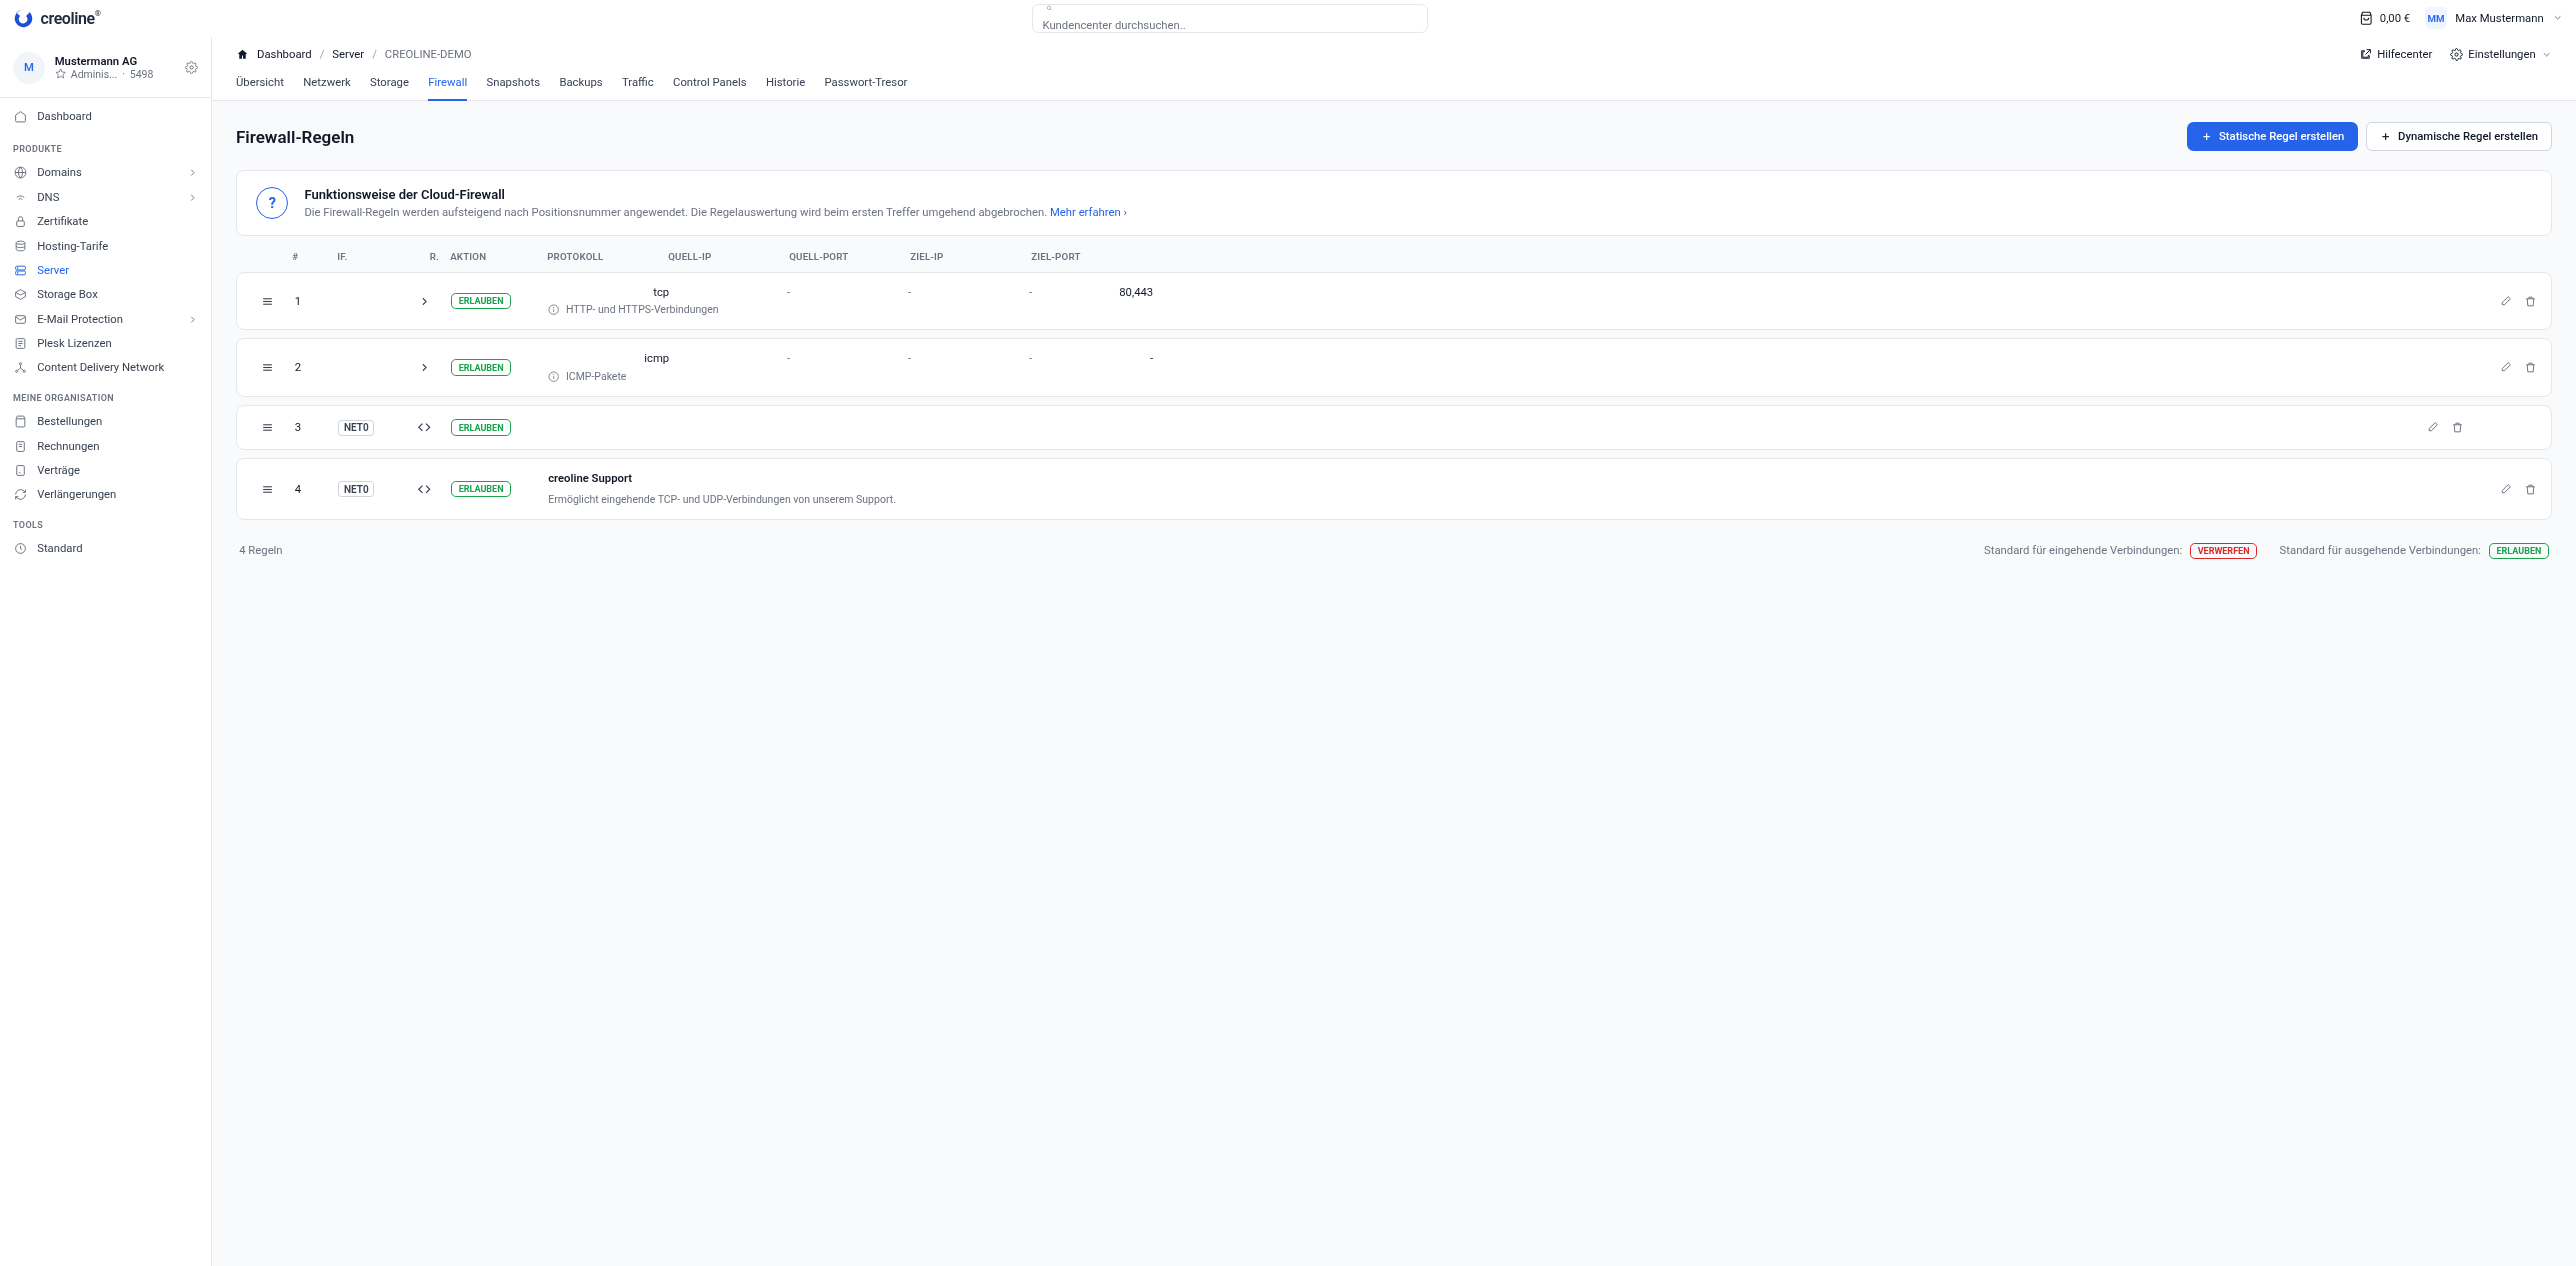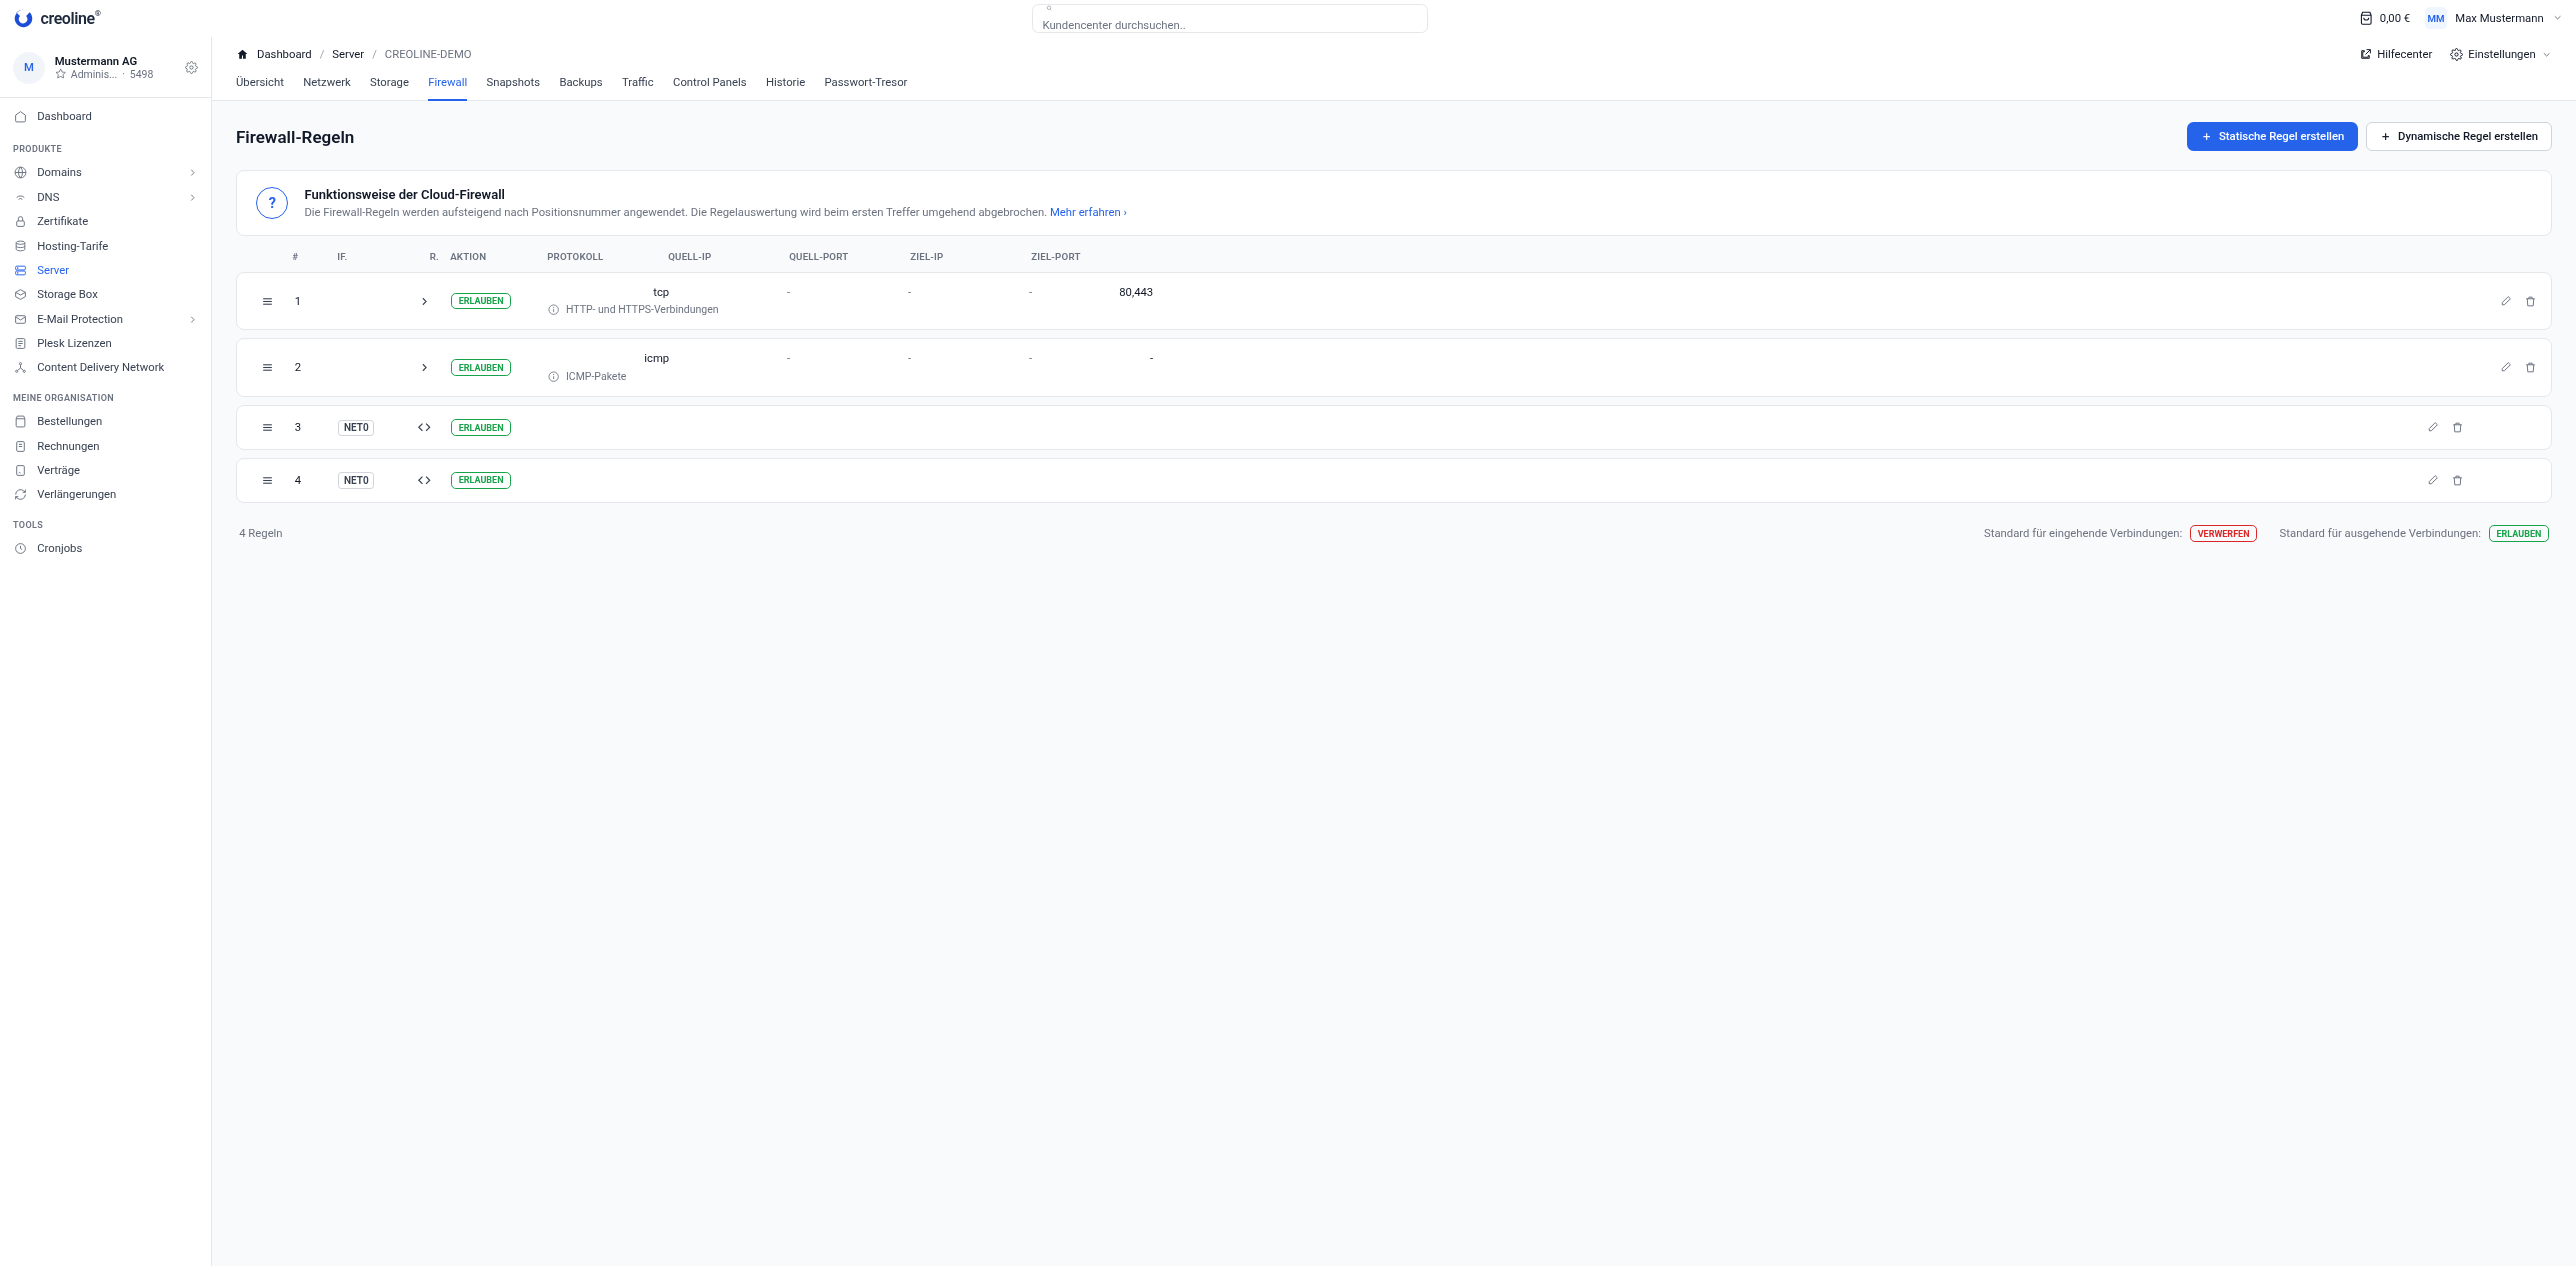--- a/index.html
+++ b/index.html
@@ -298,21 +298,21 @@
         <span>Verlängerungen</span>
       </div>
 
       <div class="nav-title">TOOLS</div>
       <div class="nav-item">
         <span class="icon">
             <svg width="13" height="13" viewBox="0 0 24 24" fill="none" stroke="currentColor" stroke-width="1.8">
               <path d="M3 12a9 9 0 109-9 9 9 0 00-9 9zM12 7v5l3 2"></path>
             </svg>
           </span>
-        <span>Cronjobs</span>
+        <span>Standard</span>
       </div>
     </div>
   </div>
 
   <div class="main">
     <div class="header">
       <div class="bc-row">
         <div class="breadcrumb">
           <svg width="13" height="13" viewBox="0 0 24 24" fill="currentColor">
               <path d="M12 3l9 8h-3v9h-5v-6h-2v6H6v-9H3z"></path>
@@ -536,20 +536,26 @@
               </div>
     <div class="cell num">4</div>
     <div class="cell"><span class="if-badge">NET0</span></div>
     <div class="cell dir">
                 <svg width="14.5" height="14.5" viewBox="0 0 24 24" fill="none" stroke="currentColor" stroke-width="2">
                   <polyline points="9 6 3 12 9 18"></polyline>
                   <polyline points="15 6 21 12 15 18"></polyline>
                 </svg>
               </div>
     <div class="cell"><span class="action-badge">ERLAUBEN</span></div>
+    <div class="cell">
+                <div class="proto-block">
+      <div class="rule-title">creoline Support</div>
+      <div class="desc-line">Ermöglicht eingehende TCP- und UDP-Verbindungen von unserem Support.</div>
+    </div>
+              </div>
     <div class="cell row-actions">
       <span>
                   <svg width="13" height="13" viewBox="0 0 24 24" fill="none" stroke="currentColor" stroke-width="1.8">
                     <path d="M17 3l4 4-11 11H6v-4z"></path>
                   </svg>
                 </span>
       <span>
                   <svg width="13" height="13" viewBox="0 0 24 24" fill="none" stroke="currentColor" stroke-width="1.8">
                     <path d="M4 7h16M9 7V4h6v3M6 7l1 13h10l1-13"></path>
                   </svg>

